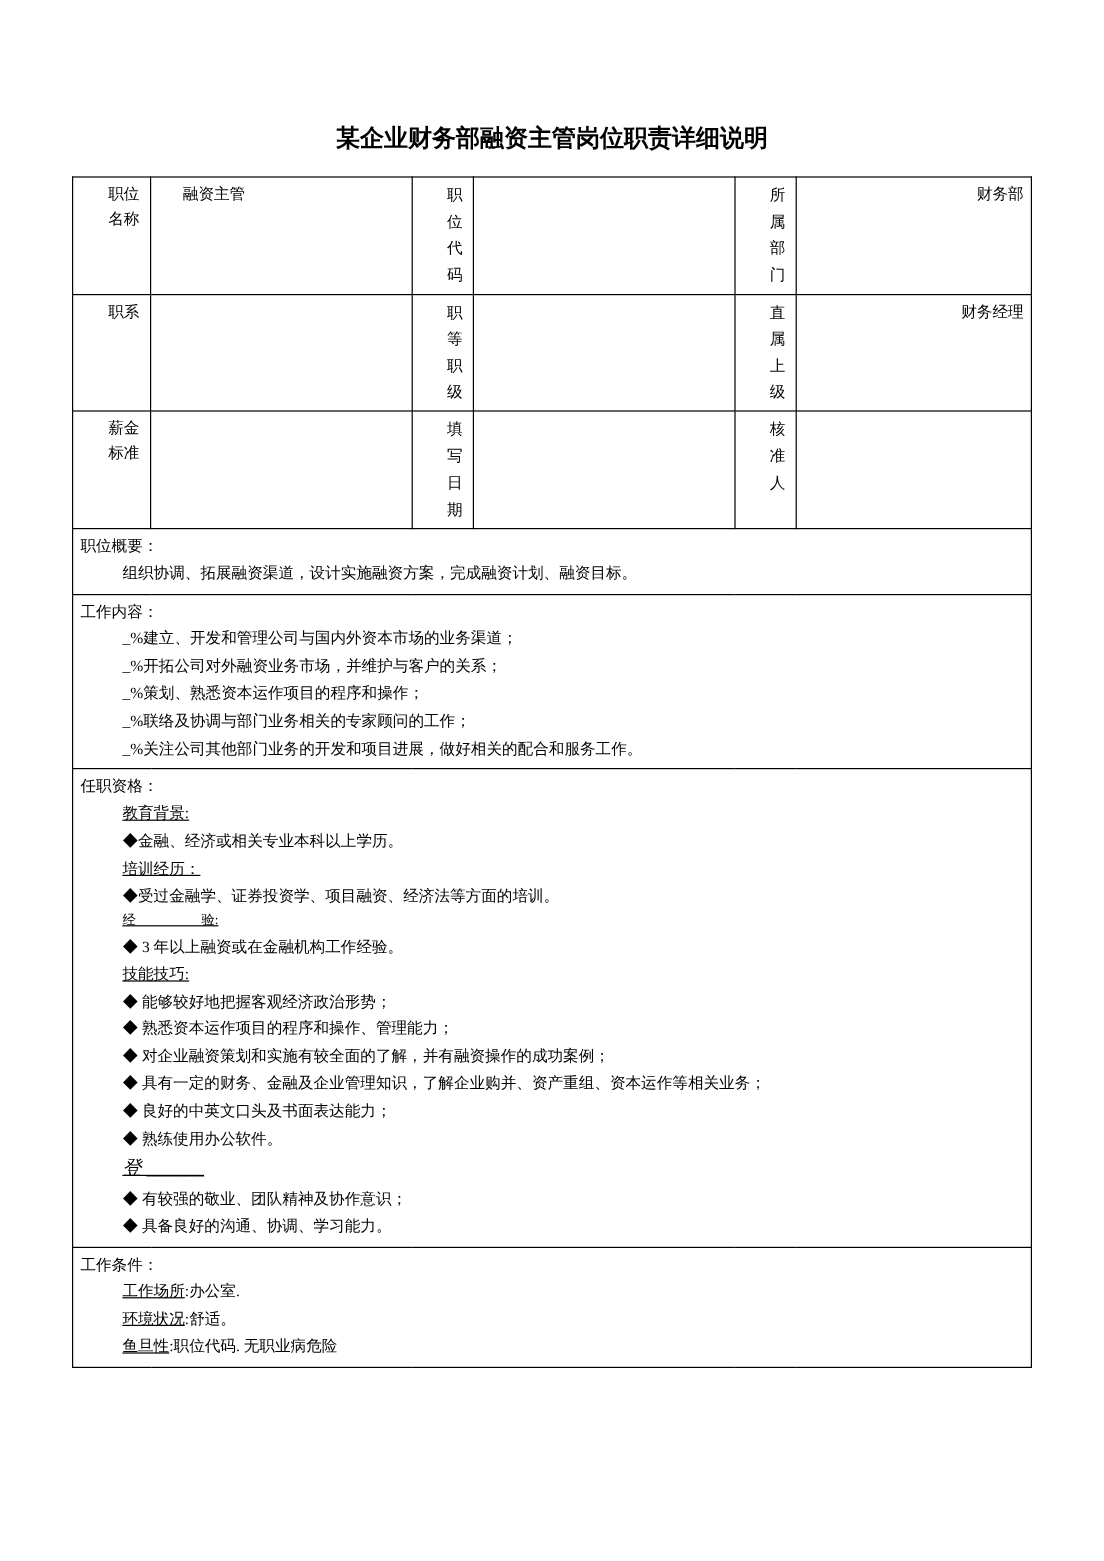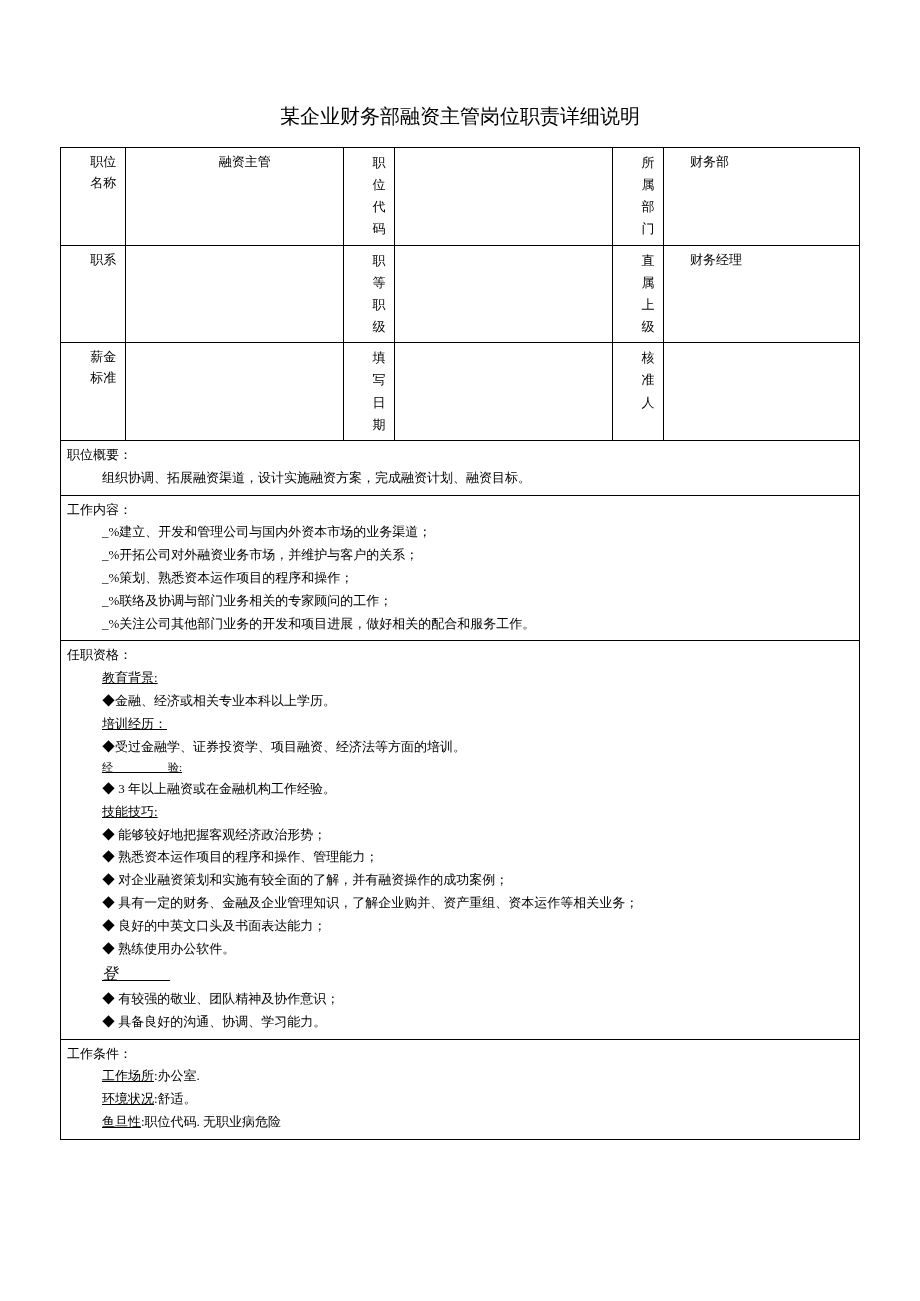--- a/index.html
+++ b/index.html
@@ -12,21 +12,21 @@
       background: #fff;
       width: 920px;
       padding: 100px 60px 60px 60px;
       font-size: 14px;
       color: #000;
       line-height: 1.6;
     }
     .title {
       text-align: center;
       font-size: 20px;
-      font-weight: normal;
+      font-weight: bold;
       margin-bottom: 15px;
       font-family: "SimSun", "宋体", serif;
     }
     .doc-table {
       width: 100%;
       border-collapse: collapse;
       border: 1px solid #000;
     }
     .doc-table td {
       border: 1px solid #000;
@@ -38,37 +38,37 @@
       vertical-align: top;
       padding-left: 26px;
     }
     .label-cell {
       width: 60px;
       text-align: center;
       padding-top: 6px;
     }
     .value-cell-narrow {
       width: 200px;
-      text-align: center;
+      text-align: left;
     }
     .vert-label {
       width: 30px;
       text-align: center;
       line-height: 1.8;
     }
     .mid-cell {
       width: 200px;
     }
     .vert-label2 {
       width: 30px;
       text-align: center;
       line-height: 1.8;
     }
     .right-cell {
-      text-align: left;
+      text-align: right;
       width: 180px;
     }
     .section-cell {
       padding: 5px 8px;
     }
     .section-heading {
       margin: 0;
     }
     .indent {
       padding-left: 35px;

